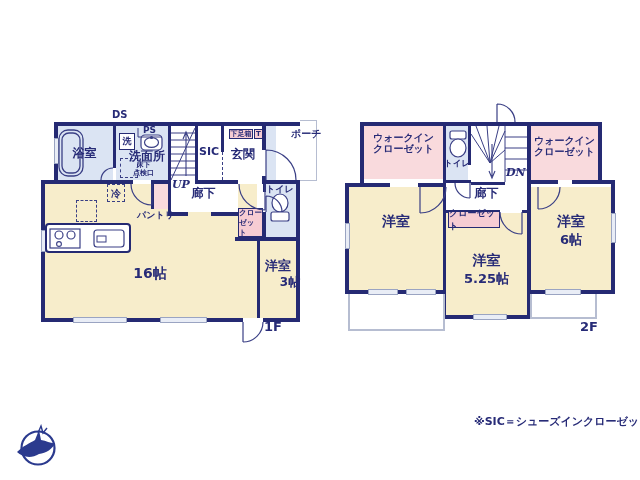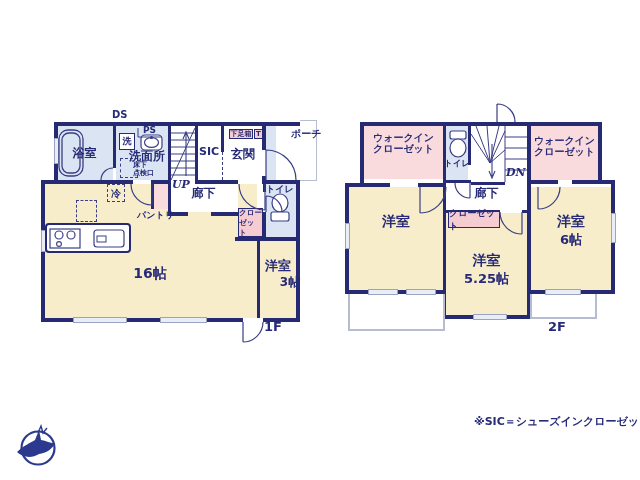--- a/index.html
+++ b/index.html
@@ -1,20 +1,20 @@
 <!DOCTYPE html>
 <html><head>
 <meta charset="utf-8">
 <style>
   html,body{margin:0;padding:0;background:#fff;}
   #canvas{position:relative;width:640px;height:480px;background:#ffffff;overflow:hidden;
           font-family:"DejaVu Sans",sans-serif;}
   .wall{position:absolute;background:#252a73;}
   .room{position:absolute;}
-  .lbl{position:absolute;color:#272b77;font-weight:700;line-height:1.12;white-space:nowrap;}
+  .lbl{position:absolute;color:#272b77;font-weight:700;line-height:1.12;white-space:nowrap;text-align:center;}
   .ctr{text-align:center;}
   .box{position:absolute;border:1.5px solid #252a73;background:#f6ccd3;color:#272b77;
        font-weight:700;display:flex;align-items:center;justify-content:center;box-sizing:border-box;}
   .win{position:absolute;background:#e9edf6;border:1px solid #9aa4c2;box-sizing:border-box;}
   .dash{position:absolute;border:1.3px dashed #3a3f85;box-sizing:border-box;}
   .thin{position:absolute;border:1.5px solid #b6bdd1;box-sizing:border-box;}
   .ser{font-family:"DejaVu Serif",serif;font-style:italic;}
   svg{position:absolute;left:0;top:0;}
 </style>
 </head>
@@ -224,21 +224,21 @@
     <div>クローゼット</div>
   </div>
   <div class="lbl" style="left:444px;top:159px;font-size:8.5px;">トイレ</div>
   <div class="lbl ser" style="left:506px;top:167px;font-size:11px;">DN</div>
   <div class="lbl ctr" style="left:443px;top:187px;width:87px;font-size:12px;">廊下</div>
   <div class="lbl ctr" style="left:349px;top:214px;width:94px;font-size:14px;">洋室</div>
   <div class="lbl ctr" style="left:446px;top:253px;width:81px;font-size:14px;">洋室</div>
   <div class="lbl ctr" style="left:446px;top:272px;width:81px;font-size:13px;">5.25帖</div>
   <div class="lbl ctr" style="left:531px;top:214px;width:80px;font-size:14px;">洋室</div>
   <div class="lbl ctr" style="left:531px;top:233px;width:80px;font-size:13px;">6帖</div>
-  <div class="lbl" style="left:548px;top:320px;font-size:13px;">2F</div>
+  <div class="lbl" style="left:580px;top:320px;font-size:13px;">2F</div>
 
   <div class="lbl" style="left:474px;top:416px;font-size:11px;">※SIC＝シューズインクローゼット</div>
 
   <svg width="48" height="48" viewBox="0 0 48 48" style="left:13px;top:424px;">
     <circle cx="25" cy="24" r="16.5" fill="none" stroke="#2b3a8e" stroke-width="2.2"></circle>
     <path d="M4,28 C10,22 17,19 22,16 L26,6 L28,16 C34,17 39,20 42,19 C40,25 33,29 26,30 C18,35 9,33 4,28 Z" fill="#2b3a8e"></path>
     <polyline points="25,9 28,2 30,9 34,4" fill="none" stroke="#2b3a8e" stroke-width="1.4"></polyline>
   </svg>
 
 </div>

